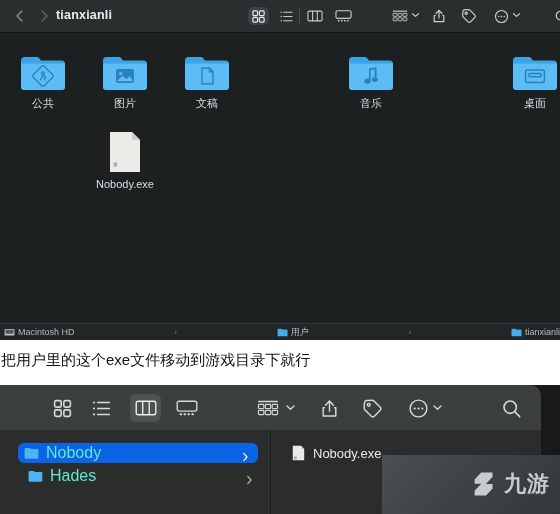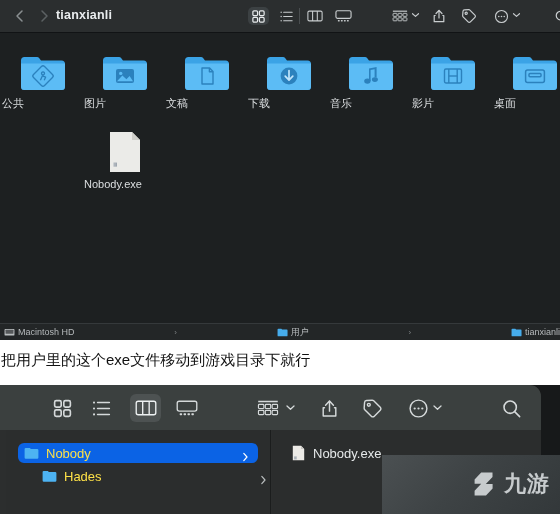--- a/index.html
+++ b/index.html
@@ -13,21 +13,21 @@
   .nav-arrow svg{width:16px;height:16px;display:block;}
   .win-title{position:absolute;left:56px;top:8px;font-size:12.5px;font-weight:bold;color:#e9ecee;letter-spacing:.2px;}
   .tb-btn{position:absolute;top:7px;height:18px;color:#c9cdcf;display:flex;align-items:center;justify-content:center;}
   .tb-btn svg{display:block;}
   .tb-sel{background:#3c4143;border-radius:5px;}
   .tb-divider{position:absolute;top:8px;width:1px;height:16px;background:#4a4e50;}
   .chev{position:absolute;top:12px;width:9px;height:6px;color:#c9cdcf;}
   .chev svg{width:9px;height:6px;display:block;}
 
   .content-top{position:absolute;left:0;top:32px;width:560px;height:291px;}
-  .fitem{position:absolute;width:82px;text-align:left;}
+  .fitem{position:absolute;width:82px;text-align:center;}
   .fitem .ic{height:46px;display:flex;align-items:flex-end;justify-content:center;}
   .fitem .lbl{margin-top:4px;font-size:11px;color:#dcdfe1;white-space:nowrap;}
   .folder-lg{width:48px;height:38px;display:block;}
   .doc-lg{width:34px;height:44px;display:block;}
 
   .pathbar{position:absolute;left:0;top:323px;width:560px;height:17px;background:#232627;border-top:1px solid #35393b;display:flex;align-items:center;padding-left:4px;box-sizing:border-box;justify-content:space-between;}
   .pcrumb{display:flex;align-items:center;font-size:9px;color:#b6babc;}
   .pcrumb .pi{width:11px;height:9px;margin-right:3px;display:block;}
   .psep{margin:0 5px;font-size:8px;color:#7d8183;}
 
@@ -43,21 +43,21 @@
   .tb2 svg{display:block;}
   .tb2sel{background:#4d5252;border-radius:6px;}
   .chev2{position:absolute;top:19px;width:11px;height:7px;color:#d5d9da;}
   .chev2 svg{width:11px;height:7px;display:block;}
 
   .cols{position:absolute;left:0;top:45px;width:541px;height:84px;}
   .col1{position:absolute;left:6px;top:0;width:265px;height:84px;background:#2b2d2d;border-right:1px solid #1b1d1d;box-sizing:border-box;}
   .col2{position:absolute;left:272px;top:0;width:269px;height:84px;background:#2b2d2d;}
   .row{position:absolute;display:flex;align-items:center;height:20px;}
   .row .rf{width:15px;height:12px;margin-right:7px;display:block;flex:0 0 auto;}
-  .row .rl{font-size:13px;color:#fde047;white-space:nowrap;}
+  .row .rl{font-size:16px;color:#5eead4;white-space:nowrap;}
   .row .rc{position:absolute;right:9px;top:5px;width:7px;height:10px;color:#b9bdbe;}
   .row.sel{background:#0b63e5;border-radius:6px;}
   .row.sel .rc{color:#ffffff;}
   .r2{position:absolute;display:flex;align-items:center;height:20px;}
   .r2 .rf{width:15px;height:12px;margin-right:8px;display:block;flex:0 0 auto;}
   .r2 .rd{width:13px;height:16px;margin-right:8px;display:block;flex:0 0 auto;}
   .r2 .rl{font-size:13px;color:#e6e9ea;white-space:nowrap;}
 
   .watermark{position:absolute;left:382px;top:70px;width:178px;height:59px;
     background:linear-gradient(135deg,#4b5052 0%,#3e4345 45%,#33383a 100%);}
@@ -209,62 +209,36 @@
             <g transform="translate(24,22)">
               <rect x="-9" y="-7" width="18" height="14" rx="2" fill="#2b81bd"></rect>
               <circle cx="-4.3" cy="-2.6" r="1.7" fill="#5cbcf5"></circle>
               <path d="M-8 5.2 -2.6 -0.6 1.4 3.2 4.6 0 8 5.2Z" fill="#5cbcf5"></path>
             </g>
           </svg>
         </div>
         <div class="lbl">图片</div>
       </div>
 
-      <div class="fitem" style="left:248px;top:14px">
-        <div class="ic">
-          <svg class="folder-lg" viewBox="0 0 48 38">
-            <path d="M2 6.5A3.5 3.5 0 0 1 5.5 3h12.6c.7 0 1.35.3 1.8.82L22 6.5h20.5A3.5 3.5 0 0 1 46 10v22.5A3.5 3.5 0 0 1 42.5 36h-37A3.5 3.5 0 0 1 2 32.5Z" fill="#3ba3e6"></path>
-            <path d="M2 9.5h44v23A3.5 3.5 0 0 1 42.5 36h-37A3.5 3.5 0 0 1 2 32.5Z" fill="#5cbcf5"></path>
-            <circle cx="24" cy="22" r="8.4" fill="#2b81bd"></circle>
-            <path d="M24 16.6v9.2M20.2 22.2 24 26.1l3.8-3.9" fill="none" stroke="#bfe4fb" stroke-width="1.7" stroke-linecap="round" stroke-linejoin="round"></path>
-          </svg>
-        </div>
-        <div class="lbl">下载</div>
-      </div>
 
       <div class="fitem" style="left:330px;top:14px">
         <div class="ic">
           <svg class="folder-lg" viewBox="0 0 48 38">
             <path d="M2 6.5A3.5 3.5 0 0 1 5.5 3h12.6c.7 0 1.35.3 1.8.82L22 6.5h20.5A3.5 3.5 0 0 1 46 10v22.5A3.5 3.5 0 0 1 42.5 36h-37A3.5 3.5 0 0 1 2 32.5Z" fill="#3ba3e6"></path>
             <path d="M2 9.5h44v23A3.5 3.5 0 0 1 42.5 36h-37A3.5 3.5 0 0 1 2 32.5Z" fill="#5cbcf5"></path>
             <g fill="#2b81bd">
               <path d="M22 14.6 29.6 13v10.6h-2V15.2l-4 .85V27h-1.6Z"></path>
               <ellipse cx="20.4" cy="27.1" rx="3.2" ry="2.6"></ellipse>
               <ellipse cx="27.9" cy="25.6" rx="3" ry="2.4"></ellipse>
             </g>
           </svg>
         </div>
         <div class="lbl">音乐</div>
       </div>
 
-      <div class="fitem" style="left:412px;top:14px">
-        <div class="ic">
-          <svg class="folder-lg" viewBox="0 0 48 38">
-            <path d="M2 6.5A3.5 3.5 0 0 1 5.5 3h12.6c.7 0 1.35.3 1.8.82L22 6.5h20.5A3.5 3.5 0 0 1 46 10v22.5A3.5 3.5 0 0 1 42.5 36h-37A3.5 3.5 0 0 1 2 32.5Z" fill="#3ba3e6"></path>
-            <path d="M2 9.5h44v23A3.5 3.5 0 0 1 42.5 36h-37A3.5 3.5 0 0 1 2 32.5Z" fill="#5cbcf5"></path>
-            <g fill="none" stroke="#2b81bd" stroke-width="1.4">
-              <rect x="15.5" y="15" width="17" height="14" rx="1.4"></rect>
-              <line x1="19.8" y1="15" x2="19.8" y2="29"></line>
-                <line x1="28.2" y1="15" x2="28.2" y2="29"></line>
-              <line x1="19.8" y1="22" x2="28.2" y2="22"></line>
-            </g>
-          </svg>
-        </div>
-        <div class="lbl">影片</div>
-      </div>
 
       <div class="fitem" style="left:494px;top:14px">
         <div class="ic">
           <svg class="folder-lg" viewBox="0 0 48 38">
             <path d="M2 6.5A3.5 3.5 0 0 1 5.5 3h12.6c.7 0 1.35.3 1.8.82L22 6.5h20.5A3.5 3.5 0 0 1 46 10v22.5A3.5 3.5 0 0 1 42.5 36h-37A3.5 3.5 0 0 1 2 32.5Z" fill="#3ba3e6"></path>
             <path d="M2 9.5h44v23A3.5 3.5 0 0 1 42.5 36h-37A3.5 3.5 0 0 1 2 32.5Z" fill="#5cbcf5"></path>
             <g fill="none" stroke="#2b81bd" stroke-width="1.5">
               <rect x="14.6" y="16" width="18.8" height="12.4" rx="2"></rect>
               <rect x="18" y="19.4" width="12" height="3.4" rx="1"></rect>
             </g>
@@ -413,21 +387,21 @@
             <svg class="rf" viewBox="0 0 15 12">
                 <path d="M.6 2.1A1.2 1.2 0 0 1 1.8.9h4l1.1 1.2h6.3a1.2 1.2 0 0 1 1.2 1.2v7.3a1.2 1.2 0 0 1-1.2 1.2H1.8a1.2 1.2 0 0 1-1.2-1.2Z" fill="#4db3f2"></path>
               </svg>
             <span class="rl">Nobody</span>
             <span class="rc">
               <svg viewBox="0 0 7 10" fill="none" stroke="currentColor" stroke-width="1.2" stroke-linecap="round" stroke-linejoin="round">
                   <polyline points="1.8,1.4 5,5 1.8,8.6"></polyline>
                 </svg>
             </span>
           </div>
-          <div class="row" style="left:30px;top:36px;width:240px;padding:0 0 0 6px;box-sizing:border-box;">
+          <div class="row" style="left:16px;top:36px;width:240px;padding:0 0 0 6px;box-sizing:border-box;">
             <svg class="rf" viewBox="0 0 15 12">
                 <path d="M.6 2.1A1.2 1.2 0 0 1 1.8.9h4l1.1 1.2h6.3a1.2 1.2 0 0 1 1.2 1.2v7.3a1.2 1.2 0 0 1-1.2 1.2H1.8a1.2 1.2 0 0 1-1.2-1.2Z" fill="#4db3f2"></path>
               </svg>
             <span class="rl">Hades</span>
             <span class="rc">
               <svg viewBox="0 0 7 10" fill="none" stroke="currentColor" stroke-width="1.2" stroke-linecap="round" stroke-linejoin="round">
                   <polyline points="1.8,1.4 5,5 1.8,8.6"></polyline>
                 </svg>
             </span>
           </div>

